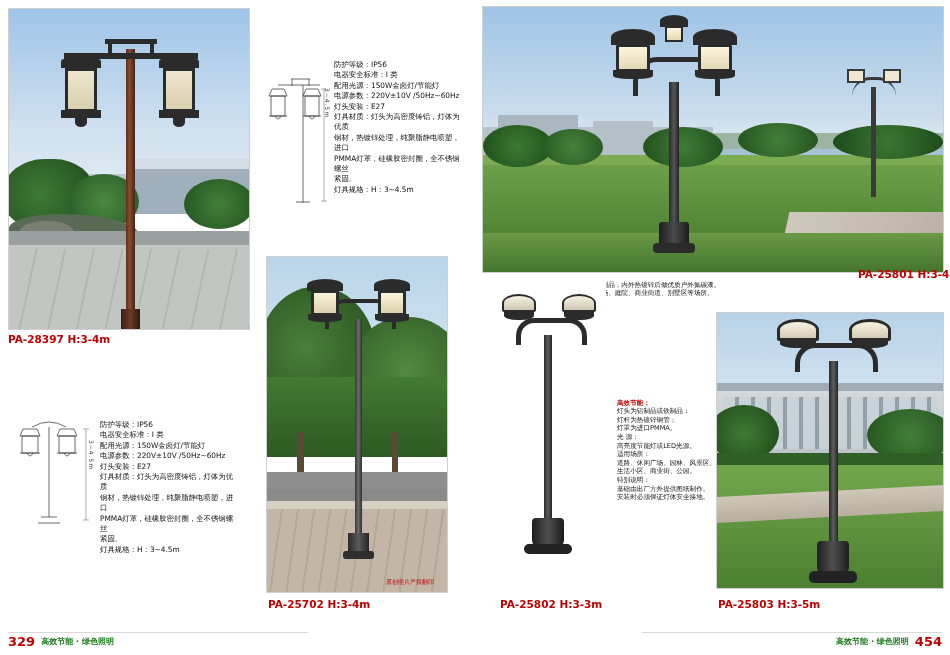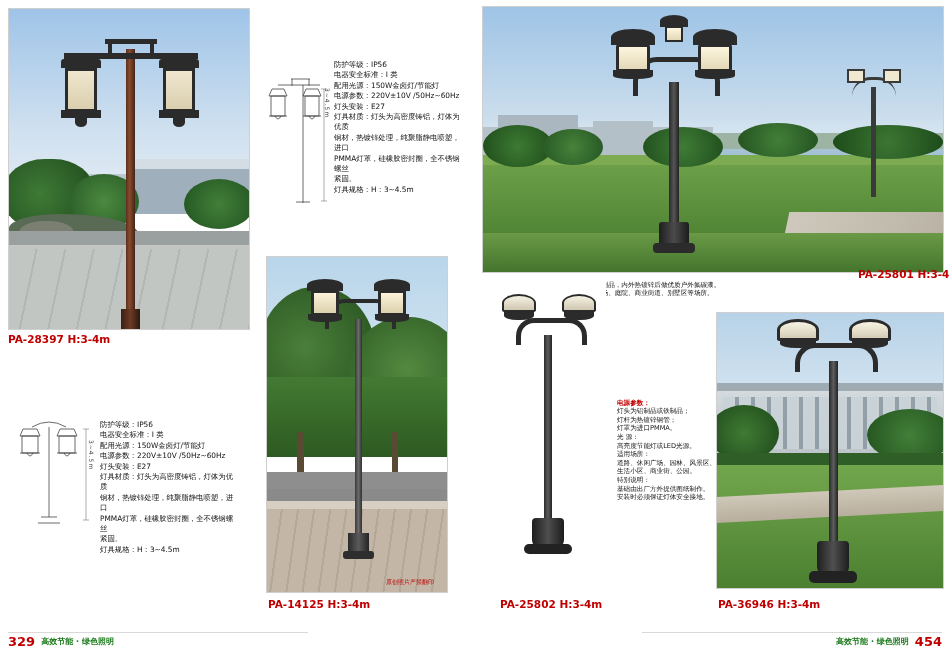--- a/index.html
+++ b/index.html
@@ -270,41 +270,41 @@
     <div style="position:absolute;left:91px;top:42px;width:34px;height:26px;border-right:4px solid #2b2b2b;border-top:4px solid #2b2b2b;border-radius:0 20px 0 0;"></div>
 
     <div style="position:absolute;left:40px;top:22px;width:36px;height:12px;background:#2b2b2b;border-radius:50% 50% 0 0;"></div>
     <div style="position:absolute;left:44px;top:33px;width:28px;height:26px;background:linear-gradient(#fbf3da,#ddd1ad);border:3px solid #2b2b2b;box-sizing:border-box;"></div>
     <div style="position:absolute;left:41px;top:57px;width:34px;height:8px;background:#2b2b2b;border-radius:0 0 40% 40%;"></div>
     <div style="position:absolute;left:107px;top:22px;width:36px;height:12px;background:#2b2b2b;border-radius:50% 50% 0 0;"></div>
     <div style="position:absolute;left:111px;top:33px;width:28px;height:26px;background:linear-gradient(#fbf3da,#ddd1ad);border:3px solid #2b2b2b;box-sizing:border-box;"></div>
     <div style="position:absolute;left:108px;top:57px;width:34px;height:8px;background:#2b2b2b;border-radius:0 0 40% 40%;"></div>
   </div>
   <div class="caption-small" style="left:386px;top:578px;">原创照片严禁翻印</div>
-  <div class="code" style="left:268px;top:598px;">PA-14125  H:3-4m</div>
+  <div class="code" style="left:268px;top:598px;">PA-25702  H:3-4m</div>
 
   <div class="photo" style="left:496px;top:280px;width:110px;height:305px;background:#ffffff;">
 
     <div style="position:absolute;left:48px;top:55px;width:8px;height:190px;background:linear-gradient(90deg,#2c2c2c,#5c5c5c,#242424);"></div>
 
     <div style="position:absolute;left:36px;top:238px;width:32px;height:30px;background:linear-gradient(90deg,#1e1e1e,#4e4e4e,#1c1c1c);border-radius:4px 4px 8px 8px;"></div>
     <div style="position:absolute;left:28px;top:264px;width:48px;height:10px;background:#222;border-radius:5px;"></div>
 
     <div style="position:absolute;left:20px;top:38px;width:34px;height:22px;border-left:5px solid #2b2b2b;border-top:5px solid #2b2b2b;border-radius:18px 0 0 0;"></div>
     <div style="position:absolute;left:52px;top:38px;width:34px;height:22px;border-right:5px solid #2b2b2b;border-top:5px solid #2b2b2b;border-radius:0 18px 0 0;"></div>
 
     <div style="position:absolute;left:6px;top:14px;width:34px;height:18px;background:linear-gradient(#f6f1e2,#cfc7b2);border-radius:50% 50% 10% 10%;border:2px solid #2b2b2b;box-sizing:border-box;"></div>
     <div style="position:absolute;left:8px;top:30px;width:30px;height:10px;background:#2b2b2b;border-radius:0 0 45% 45%;"></div>
     <div style="position:absolute;left:66px;top:14px;width:34px;height:18px;background:linear-gradient(#f6f1e2,#cfc7b2);border-radius:50% 50% 10% 10%;border:2px solid #2b2b2b;box-sizing:border-box;"></div>
     <div style="position:absolute;left:68px;top:30px;width:30px;height:10px;background:#2b2b2b;border-radius:0 0 45% 45%;"></div>
   </div>
-  <div class="code" style="left:500px;top:598px;">PA-25802  H:3-4m</div>
+  <div class="code" style="left:500px;top:598px;">PA-25802  H:3-3m</div>
 
   <div class="tech" style="left:617px;top:390px;width:110px;">
-    <span class="techhead">电源参数：</span>
+    <span class="techhead">高效节能：</span>
     <span>灯头为铝制品或铁制品；
 灯杆为热镀锌钢管；
 灯罩为进口PMMA。
 光    源：
 高亮度节能灯或LED光源。
 适用场所：
 道路、休闲广场、园林、风景区、
 生活小区、商业街、公园。
 特别说明：
 基础由出厂方外提供图纸制作。
@@ -332,21 +332,21 @@
     <div style="position:absolute;left:92px;top:258px;width:48px;height:12px;background:#222;border-radius:5px;"></div>
 
     <div style="position:absolute;left:78px;top:30px;width:40px;height:24px;border-left:5px solid #2b2b2b;border-top:5px solid #2b2b2b;border-radius:20px 0 0 0;"></div>
     <div style="position:absolute;left:116px;top:30px;width:40px;height:24px;border-right:5px solid #2b2b2b;border-top:5px solid #2b2b2b;border-radius:0 20px 0 0;"></div>
 
     <div style="position:absolute;left:60px;top:6px;width:42px;height:22px;background:linear-gradient(#f8f3e3,#d5ccb6);border-radius:50% 50% 8% 8%;border:3px solid #2b2b2b;box-sizing:border-box;"></div>
     <div style="position:absolute;left:63px;top:25px;width:36px;height:10px;background:#2b2b2b;border-radius:0 0 45% 45%;"></div>
     <div style="position:absolute;left:132px;top:6px;width:42px;height:22px;background:linear-gradient(#f8f3e3,#d5ccb6);border-radius:50% 50% 8% 8%;border:3px solid #2b2b2b;box-sizing:border-box;"></div>
     <div style="position:absolute;left:135px;top:25px;width:36px;height:10px;background:#2b2b2b;border-radius:0 0 45% 45%;"></div>
   </div>
-  <div class="code" style="left:718px;top:598px;">PA-36946  H:3-4m</div>
+  <div class="code" style="left:718px;top:598px;">PA-25803  H:3-5m</div>
 
   <div class="footline" style="left:8px;width:300px;"></div>
   <div class="footline" style="right:8px;width:300px;"></div>
 
   <div class="footer-left">
     <span class="pgnum">329</span>
     <span class="greenbar">高效节能 · 绿色照明</span>
   </div>
   <div class="footer-right">
     <span class="greenbar">高效节能 · 绿色照明</span>

